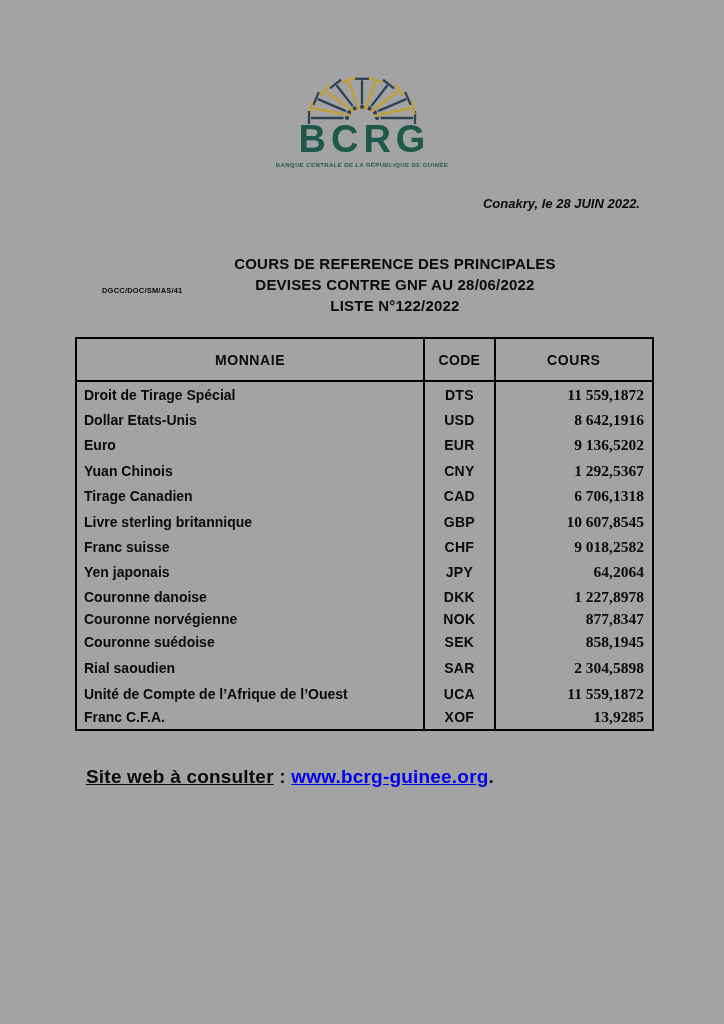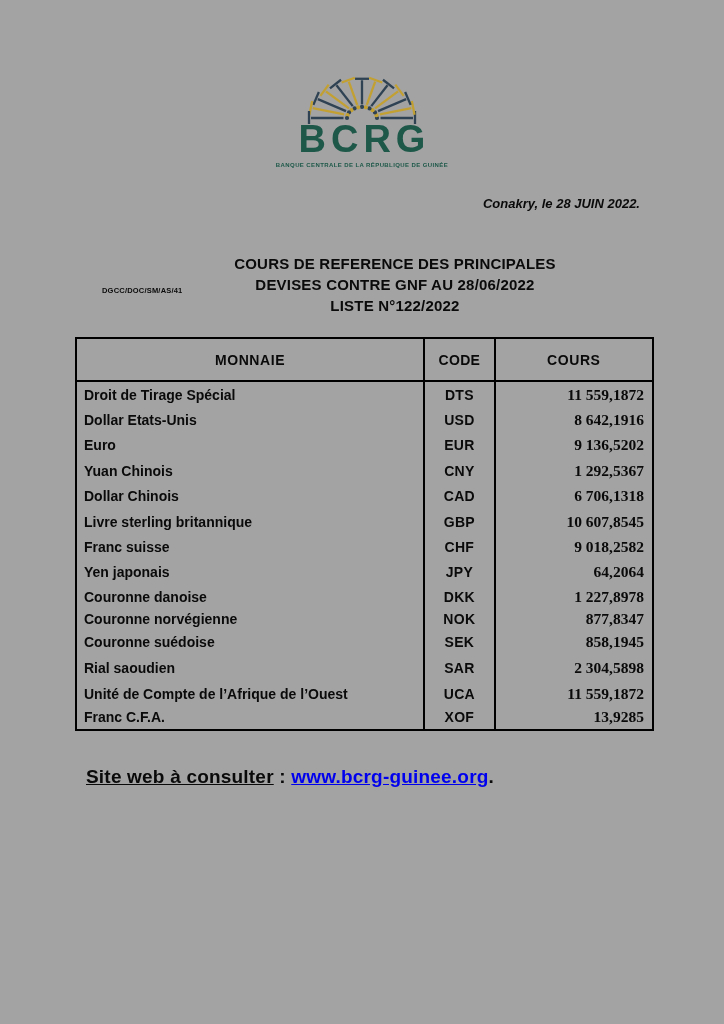--- a/index.html
+++ b/index.html
@@ -184,21 +184,21 @@
           <div class="cell c-monnaie">Euro</div>
           <div class="cell c-code">EUR</div>
           <div class="cell c-cours">9 136,5202</div>
         </div>
         <div class="trow">
           <div class="cell c-monnaie">Yuan Chinois</div>
           <div class="cell c-code">CNY</div>
           <div class="cell c-cours">1 292,5367</div>
         </div>
         <div class="trow">
-          <div class="cell c-monnaie">Dollar Chinois</div>
+          <div class="cell c-monnaie">Tirage Canadien</div>
           <div class="cell c-code">CAD</div>
           <div class="cell c-cours">6 706,1318</div>
         </div>
         <div class="trow">
           <div class="cell c-monnaie">Livre sterling britannique</div>
           <div class="cell c-code">GBP</div>
           <div class="cell c-cours">10 607,8545</div>
         </div>
         <div class="trow">
           <div class="cell c-monnaie">Franc suisse</div>

